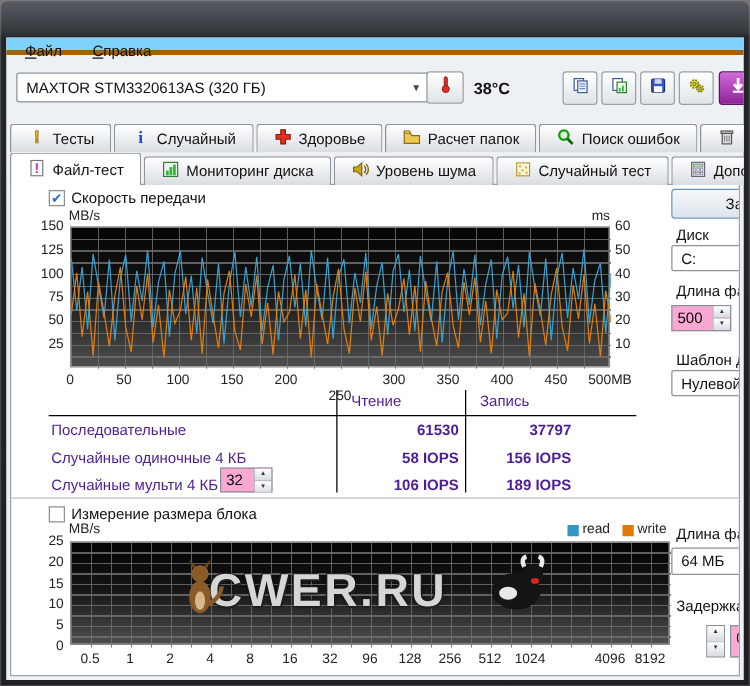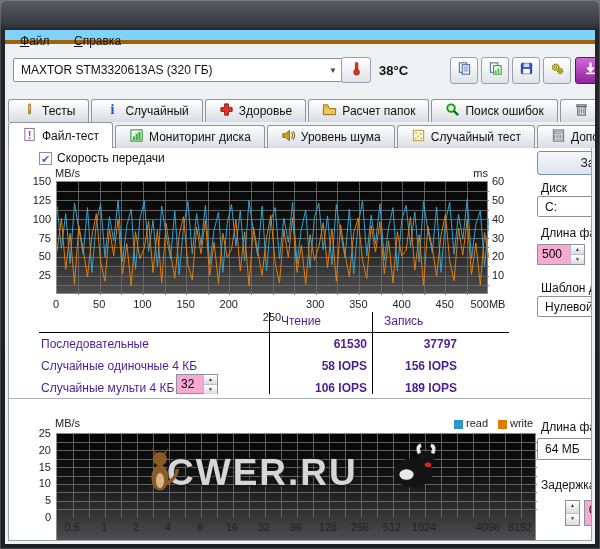--- a/index.html
+++ b/index.html
@@ -279,28 +279,32 @@
         <span class="spin-btns">
             <span class="sb">▲</span>
             <span class="sb">▼</span>
           </span>
       </div>
       <div class="tcell tval" style="left:258px;top:233px;width:100px;">106 IOPS</div>
       <div class="tcell tval" style="left:348px;top:233px;width:100px;">189 IOPS</div>
 
       <div class="divider" style="top:250px;"></div>
 
+      <div class="chk" style="left:30px;top:256px;">
+        <span class="box"></span>
+        <span>Измерение размера блока</span>
+      </div>
 
       <div class="axlabel" style="left:46px;top:269px;">MB/s</div>
       <div class="legend-sq" style="left:445px;top:272px;background:#2f96c8;"></div>
       <div class="axlabel" style="left:457px;top:269px;">read</div>
       <div class="legend-sq" style="left:489px;top:272px;background:#e07b00;"></div>
       <div class="axlabel" style="left:501px;top:269px;">write</div>
 
-      <div class="plot" id="plot2" style="left:47px;top:285px;width:480px;height:108px;text-align:center;">
+      <div class="plot" id="plot2" style="left:47px;top:285px;width:480px;height:83px;text-align:center;">
           <svg class="gridsvg" width="480" height="84" viewBox="0 0 480 84" preserveAspectRatio="none">
             <line x1="16.0" y1="0" x2="16.0" y2="84"></line>
             <line x1="32.0" y1="0" x2="32.0" y2="84"></line>
             <line x1="48.0" y1="0" x2="48.0" y2="84"></line>
             <line x1="64.0" y1="0" x2="64.0" y2="84"></line>
             <line x1="80.0" y1="0" x2="80.0" y2="84"></line>
             <line x1="96.0" y1="0" x2="96.0" y2="84"></line>
             <line x1="112.0" y1="0" x2="112.0" y2="84"></line>
             <line x1="128.0" y1="0" x2="128.0" y2="84"></line>
             <line x1="144.0" y1="0" x2="144.0" y2="84"></line>

